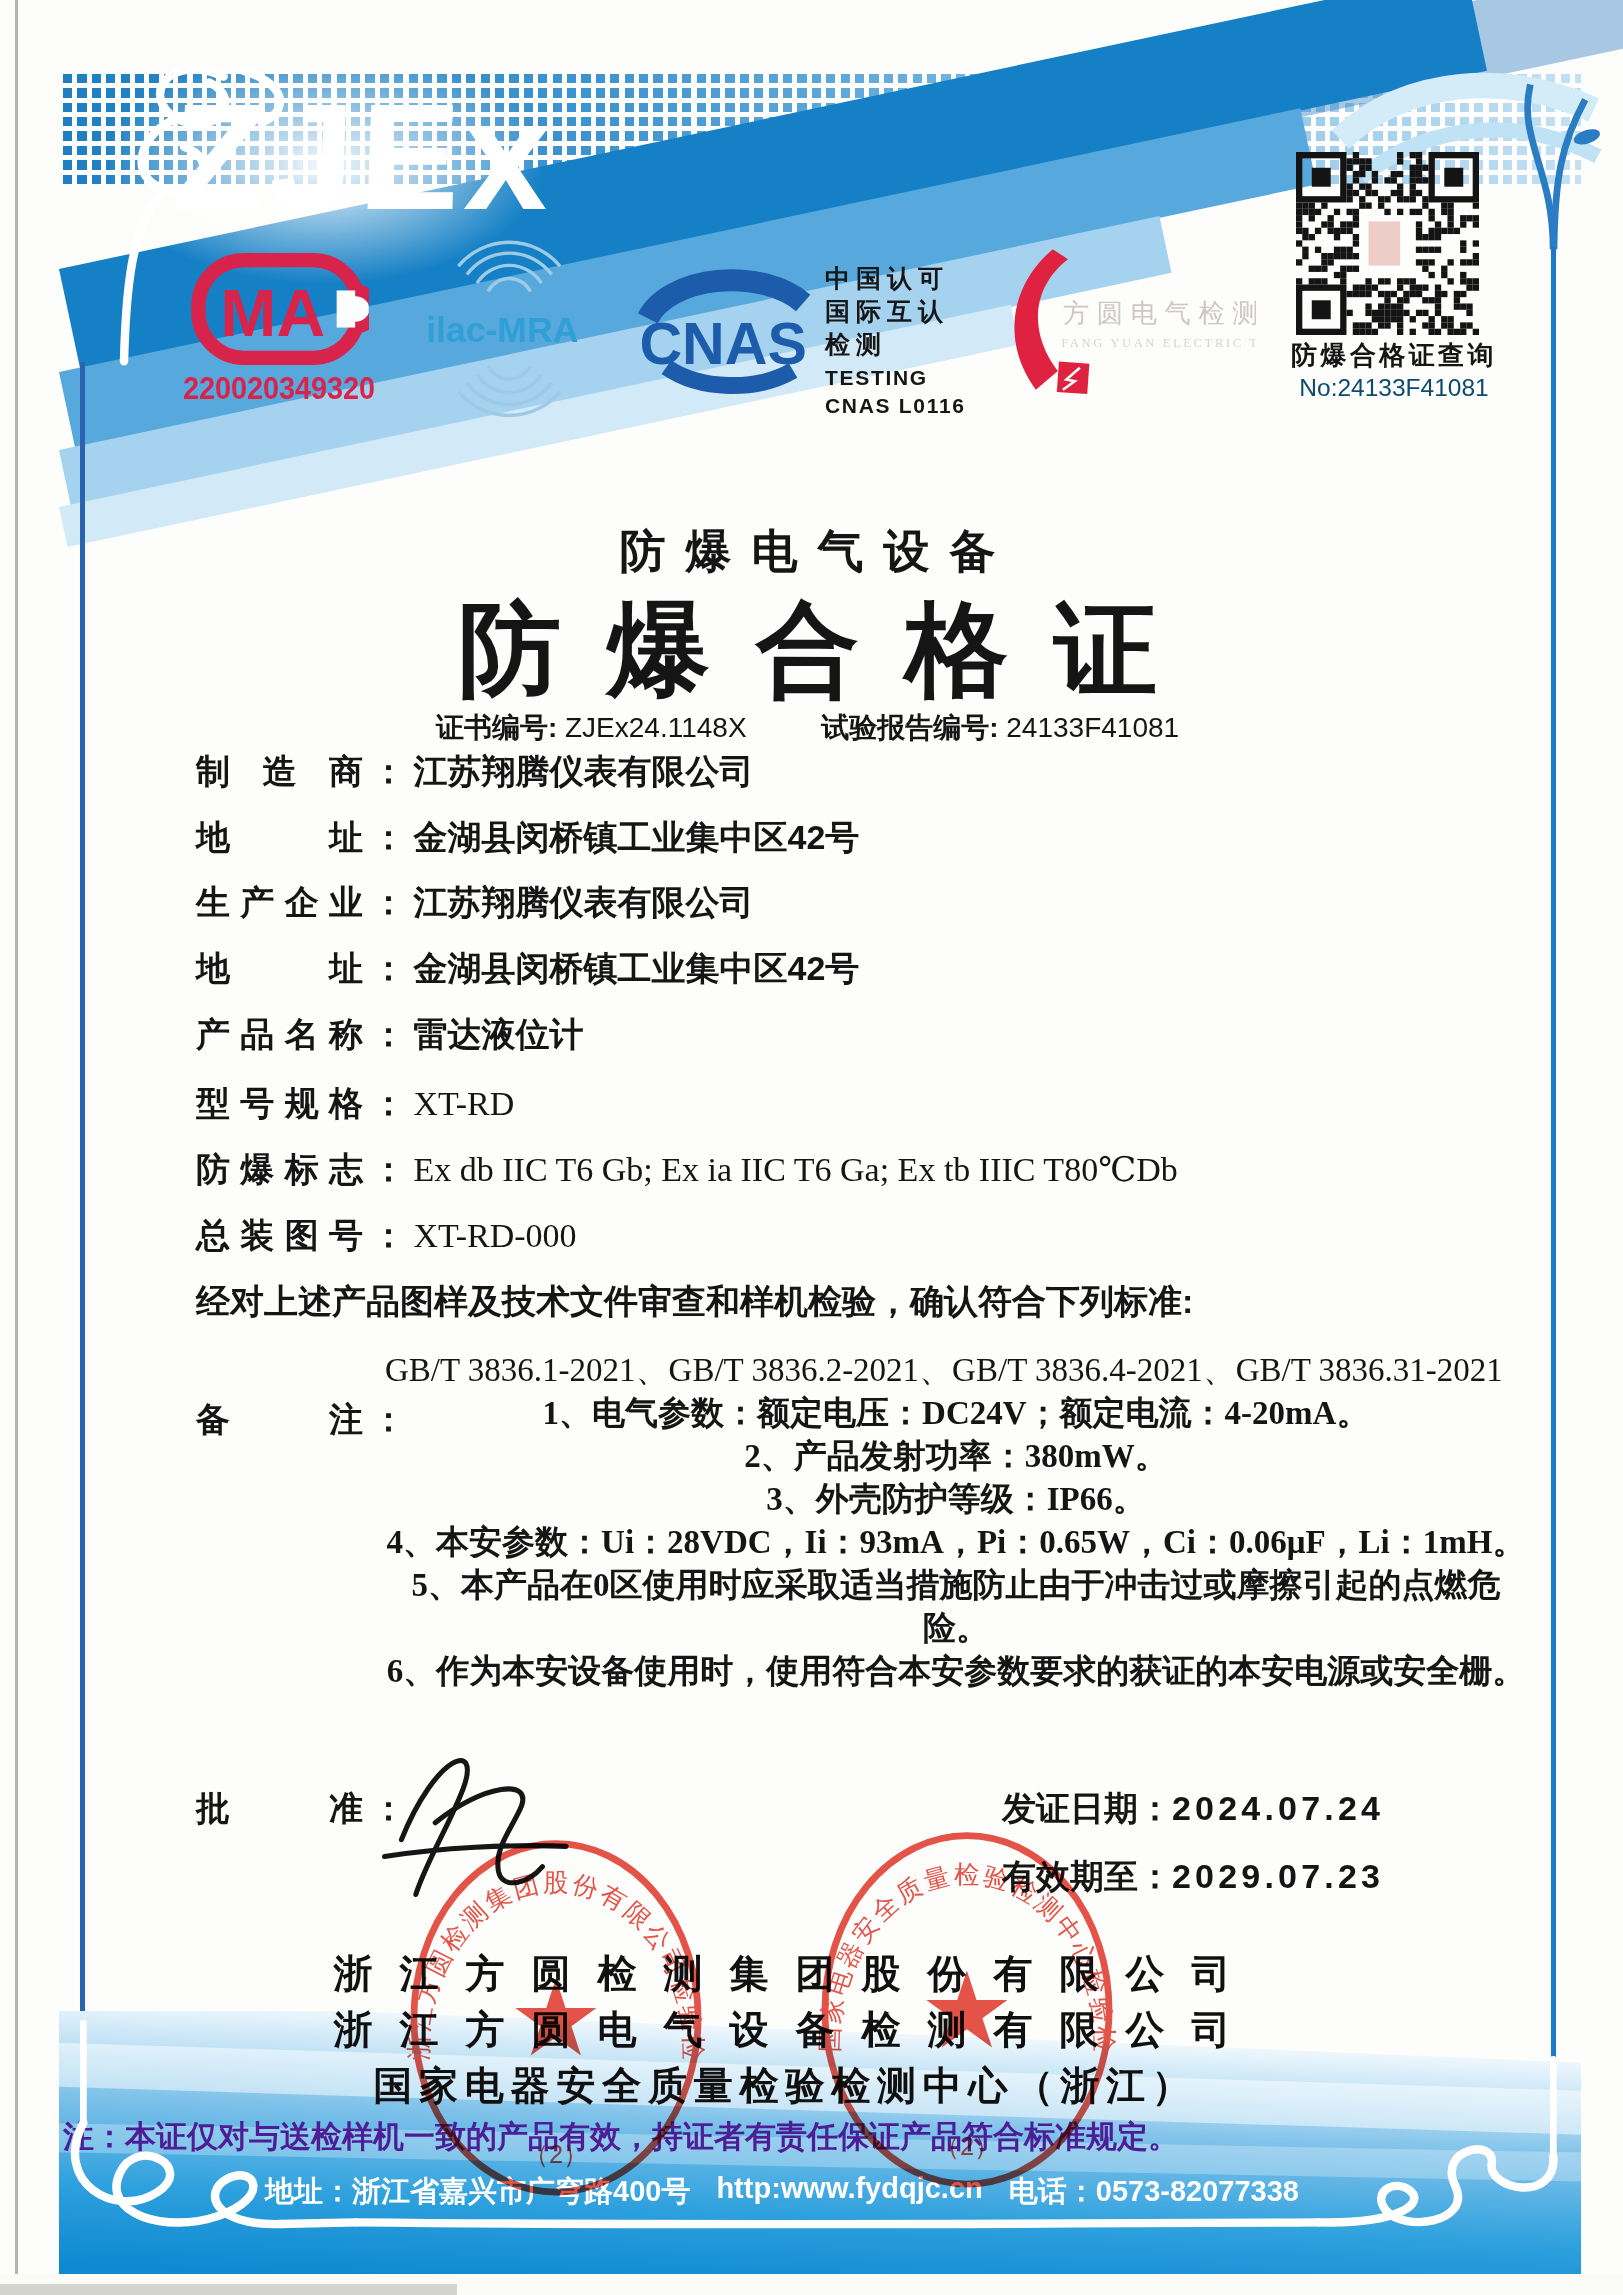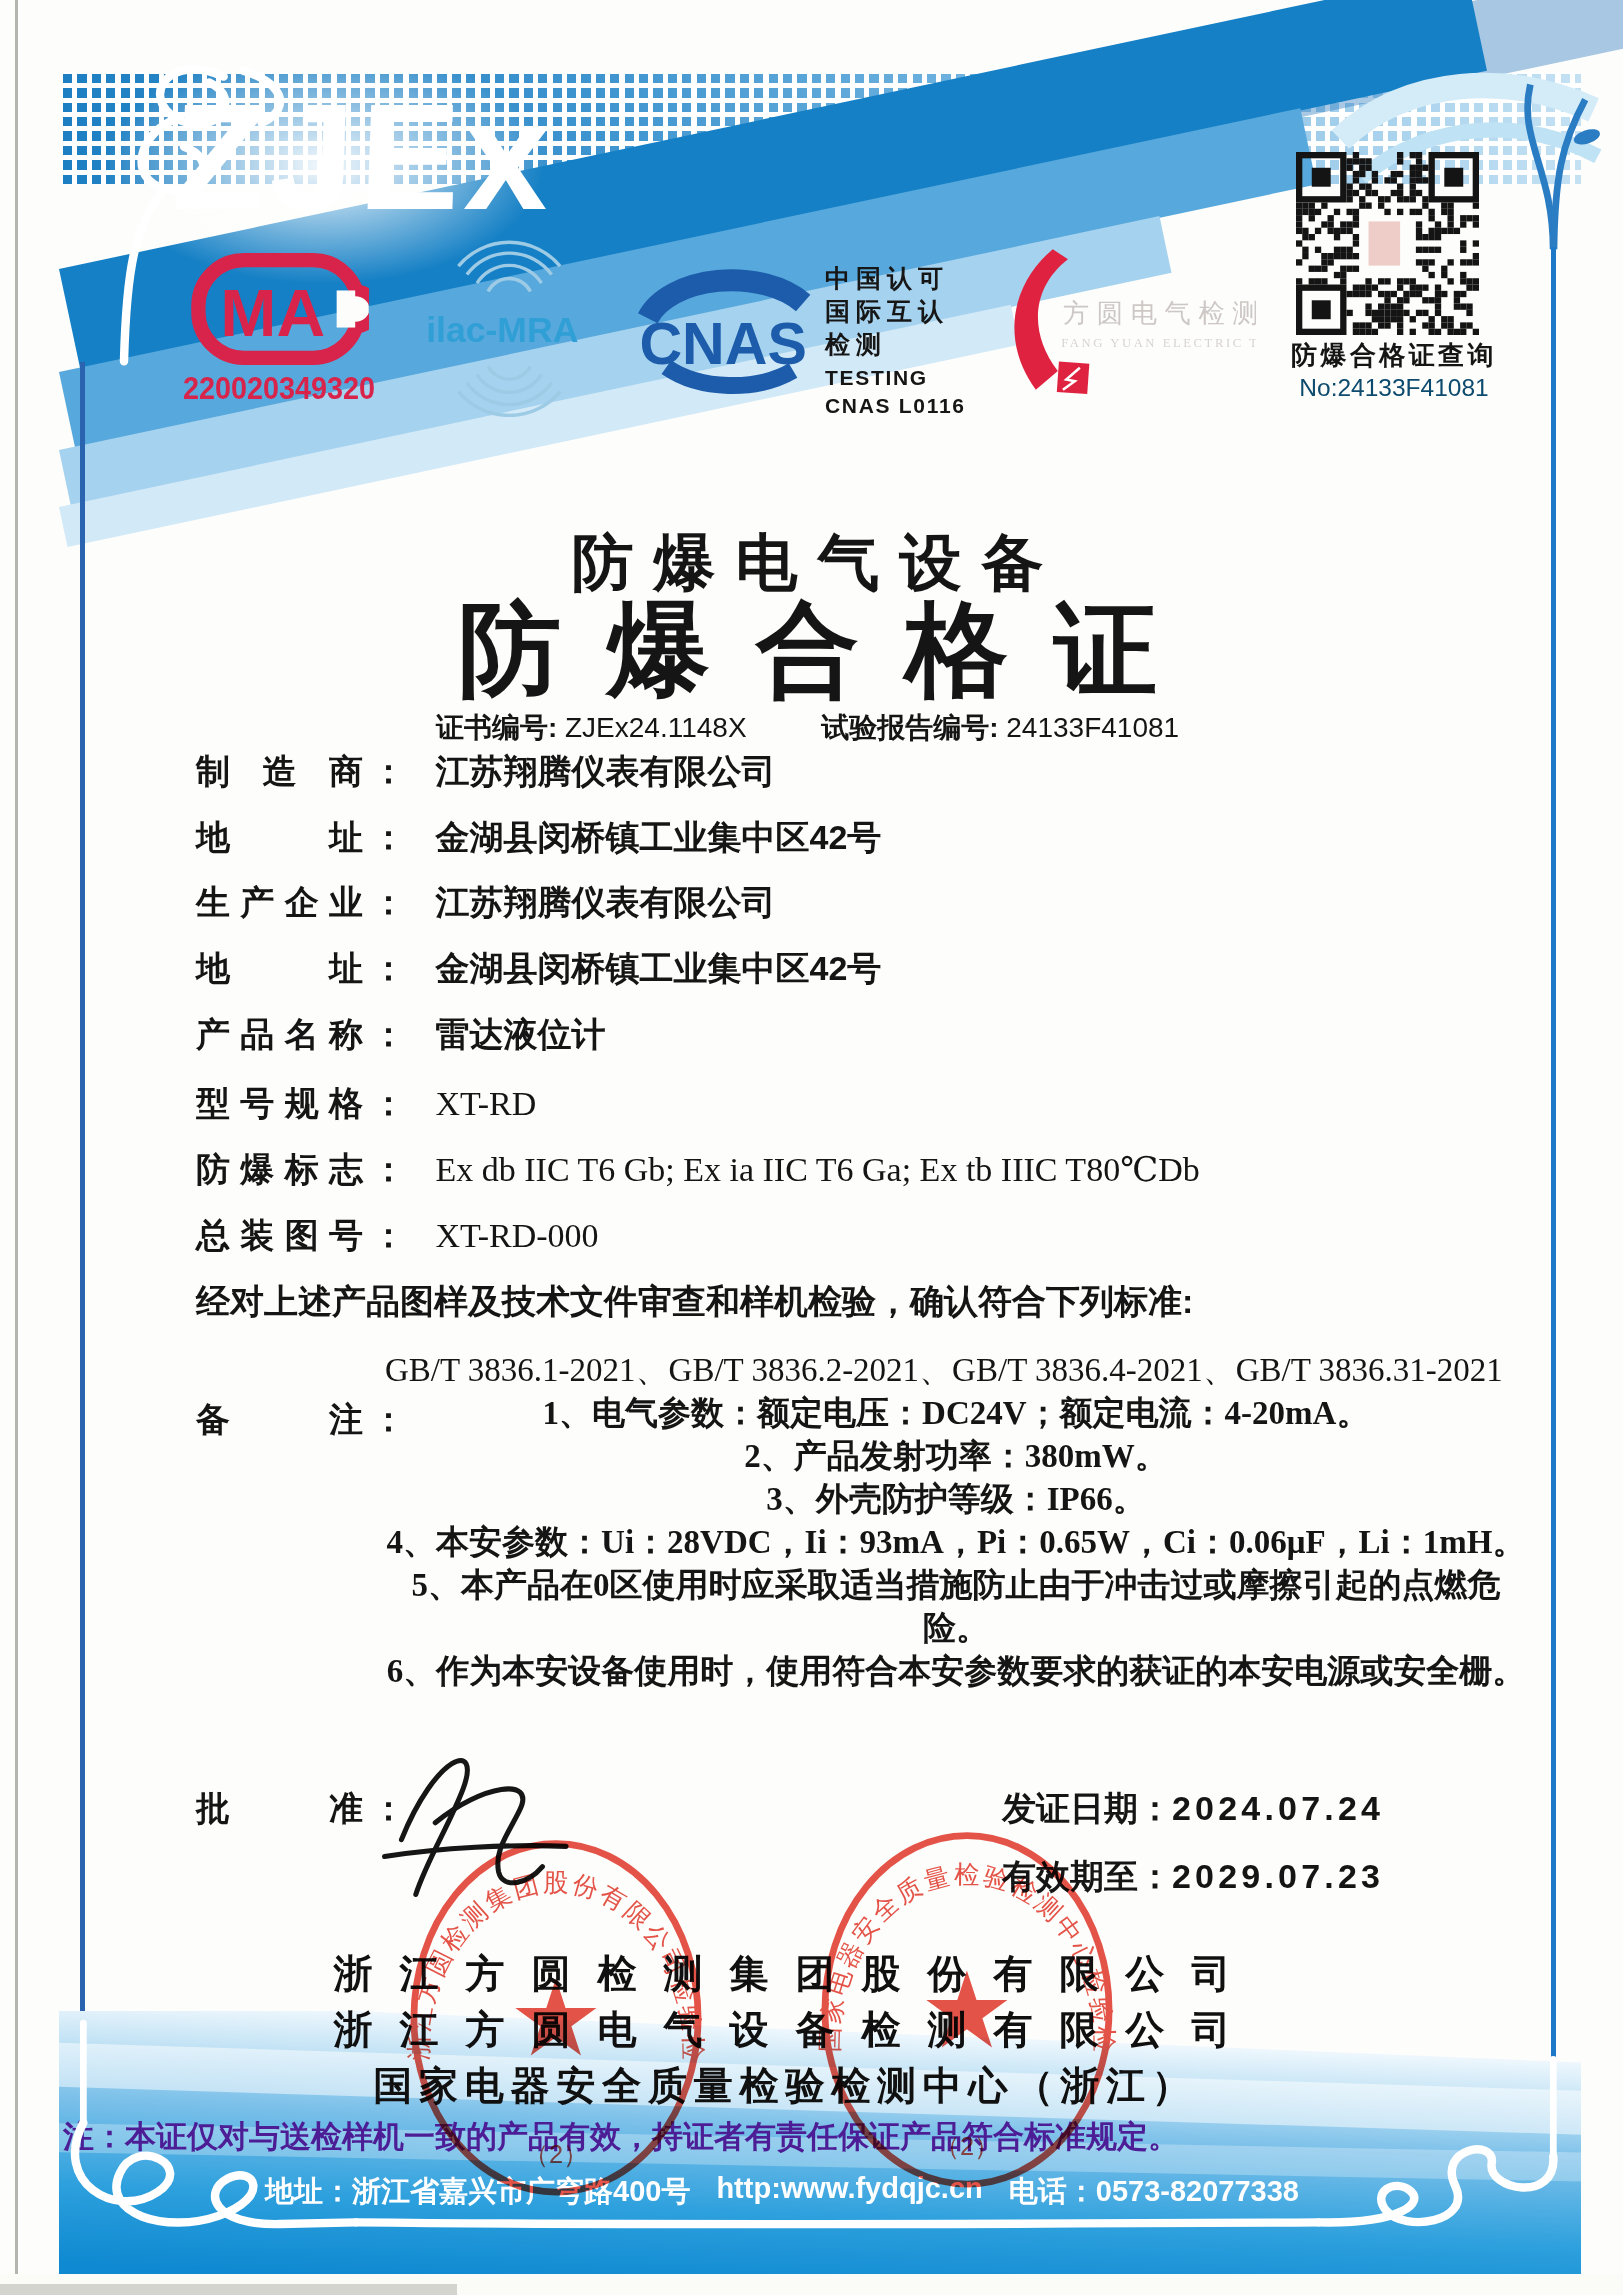--- a/index.html
+++ b/index.html
@@ -31,32 +31,32 @@
   .vline-left{left:80px;top:362px;width:5px;height:1664px;background:#2a63b0;}
   .vline-right{left:1551px;top:247px;width:5px;height:1842px;background:#1e78c8;}
   
   .cma-number{left:169px;top:370px;width:220px;text-align:center;font-size:32px;font-weight:700;
               color:#d8244a;transform:scaleX(.9);letter-spacing:0;}
   .cnas-cn{left:825px;top:262px;font-size:25px;font-weight:700;line-height:33px;letter-spacing:6px;color:#161616;}
   .cnas-en{left:825px;top:364px;font-size:21px;font-weight:700;letter-spacing:1.7px;color:#161616;line-height:28px;}
   .qr-caption{left:1267px;top:338px;width:254px;text-align:center;font-size:26px;font-weight:700;letter-spacing:3.4px;}
   .qr-no{left:1267px;top:374px;width:254px;text-align:center;font-size:24.5px;color:#0c4a6e;}
   
-  .t-cat{left:63px;top:521px;width:1489px;text-align:center;font-size:62px;font-weight:700;
+  .t-cat{left:63px;top:521px;width:1489px;text-align:center;font-size:46px;font-weight:700;
          letter-spacing:20px;padding-left:20px;box-sizing:border-box;}
   .t-main{left:63px;top:582px;width:1489px;text-align:center;font-size:103px;font-weight:700;
           letter-spacing:46px;padding-left:46px;box-sizing:border-box;}
   .t-nums{left:63px;top:709px;width:1489px;text-align:center;font-size:28px;font-weight:700;}
   .t-nums .val{font-weight:400;}
   .t-gap{display:inline-block;width:59px;}
   
   .frow{position:absolute;left:196px;font-size:34px;font-weight:700;white-space:nowrap;}
   .flabel{display:inline-block;width:167px;text-align:justify;text-align-last:justify;}
   .fcolon{margin-left:8.5px;}
-  .fval{margin-left:30px;}
+  .fval{margin-left:8px;}
   .serif{font-family:"Liberation Serif","DejaVu Serif",serif;font-weight:400;}
   .statement{left:196px;top:1279px;font-size:34px;font-weight:700;}
   .standards{left:385px;top:1348px;font-size:33px;}
   .remarks{left:383px;top:1392px;width:1146px;font-size:33px;line-height:43px;text-align:center;}
   .remarks .ritem{font-family:"Liberation Serif","DejaVu Serif",serif;font-weight:600;}
   .rlabel{left:196px;top:1397px;font-size:34px;font-weight:700;}
   
   .approval-label{left:196px;top:1786px;font-size:34px;font-weight:700;}
   .date-row{left:1002px;font-size:34px;font-weight:700;white-space:nowrap;}
   .date-row .dval{letter-spacing:4.2px;}

